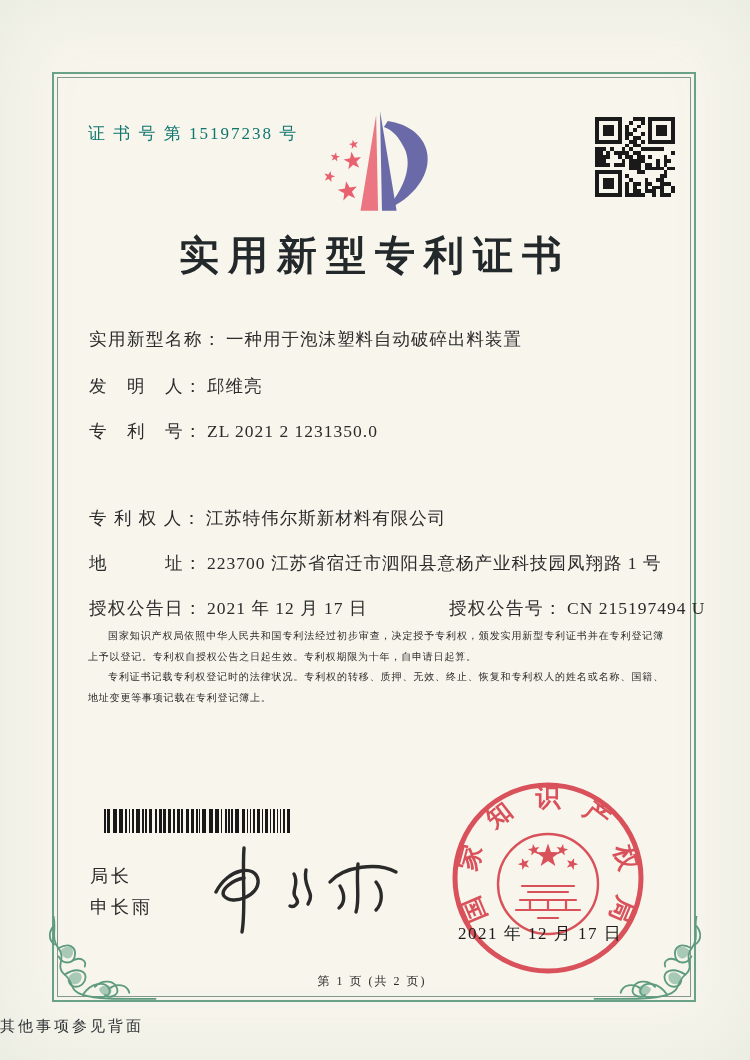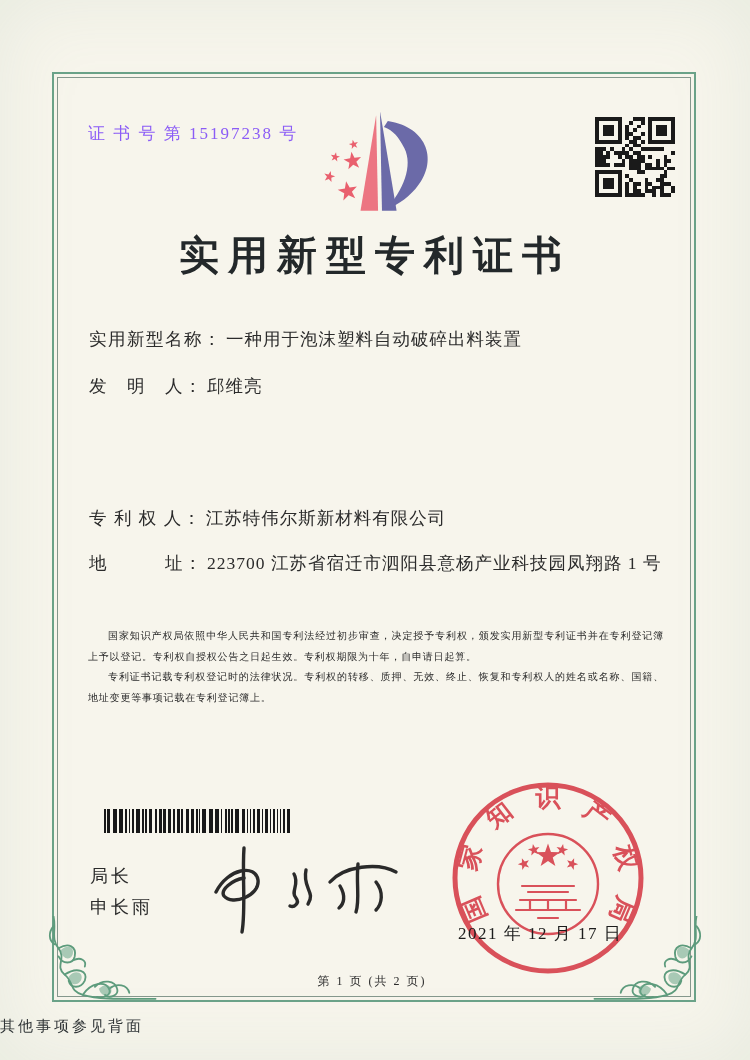--- a/index.html
+++ b/index.html
@@ -13,21 +13,21 @@
   .frame-outer{
     position:absolute; left:52px; top:72px; width:640px; height:926px;
     border:2.5px solid #6aa288;
   }
   .frame-inner{
     position:absolute; left:3px; top:3px; right:3px; bottom:3px;
     border:1px solid #84978c;
   }
   .cert-no{
     position:absolute; left:88px; top:122px;
-    font-size:17px; letter-spacing:2px; color:#8b5cf6;
+    font-size:17px; letter-spacing:2px; color:#0f766e;
   }
   .logo{ position:absolute; left:303px; top:106px; width:156px; height:112px; }
   .qr{ position:absolute; left:595px; top:117px; width:80px; height:80px; }
   .title{
     position:absolute; left:0; top:228px; width:750px;
     text-align:center; font-size:40px; font-weight:700;
     letter-spacing:9px; color:#23282a;
   }
   .field-row{ position:absolute; left:89px; font-size:17.5px; white-space:nowrap; }
   .field-row .lbl{ letter-spacing:1.5px; }
@@ -268,25 +268,34 @@
     </svg>
 
   <div class="title">实用新型专利证书</div>
 
   <div class="field-row" style="top:327px">
     <span class="lbl">实用新型名称：</span><span class="val">一种用于泡沫塑料自动破碎出料装置</span>
   </div>
   <div class="field-row" style="top:374px">
     <span class="lbl">发　明　人：</span><span class="val">邱维亮</span>
   </div>
+  <div class="field-row" style="top:419px">
+    <span class="lbl">专　利　号：</span><span class="val">ZL 2021 2 1231350.0</span>
+  </div>
   <div class="field-row" style="top:506px">
     <span class="lbl">专 利 权 人：</span><span class="val">江苏特伟尔斯新材料有限公司</span>
   </div>
   <div class="field-row" style="top:551px">
     <span class="lbl">地　　　址：</span><span class="val">223700 江苏省宿迁市泗阳县意杨产业科技园凤翔路 1 号</span>
+  </div>
+  <div class="field-row" style="top:596px">
+    <span class="lbl">授权公告日：</span><span class="val">2021 年 12 月 17 日</span>
+    <span class="grant-col2">
+      <span class="lbl">授权公告号：</span><span class="val">CN 215197494 U</span>
+    </span>
   </div>
 
   <div class="paras">
     <p>国家知识产权局依照中华人民共和国专利法经过初步审查，决定授予专利权，颁发实用新型专利证书并在专利登记簿上予以登记。专利权自授权公告之日起生效。专利权期限为十年，自申请日起算。</p>
     <p>专利证书记载专利权登记时的法律状况。专利权的转移、质押、无效、终止、恢复和专利权人的姓名或名称、国籍、地址变更等事项记载在专利登记簿上。</p>
   </div>
 
   <svg class="barcode" viewBox="0 0 192 24" preserveAspectRatio="none" id="barcode-svg" shape-rendering="crispEdges">
       <rect x="0" y="0" width="2" height="24" fill="#181818"></rect>
       <rect x="3.4" y="0" width="2.8" height="24" fill="#181818"></rect>

